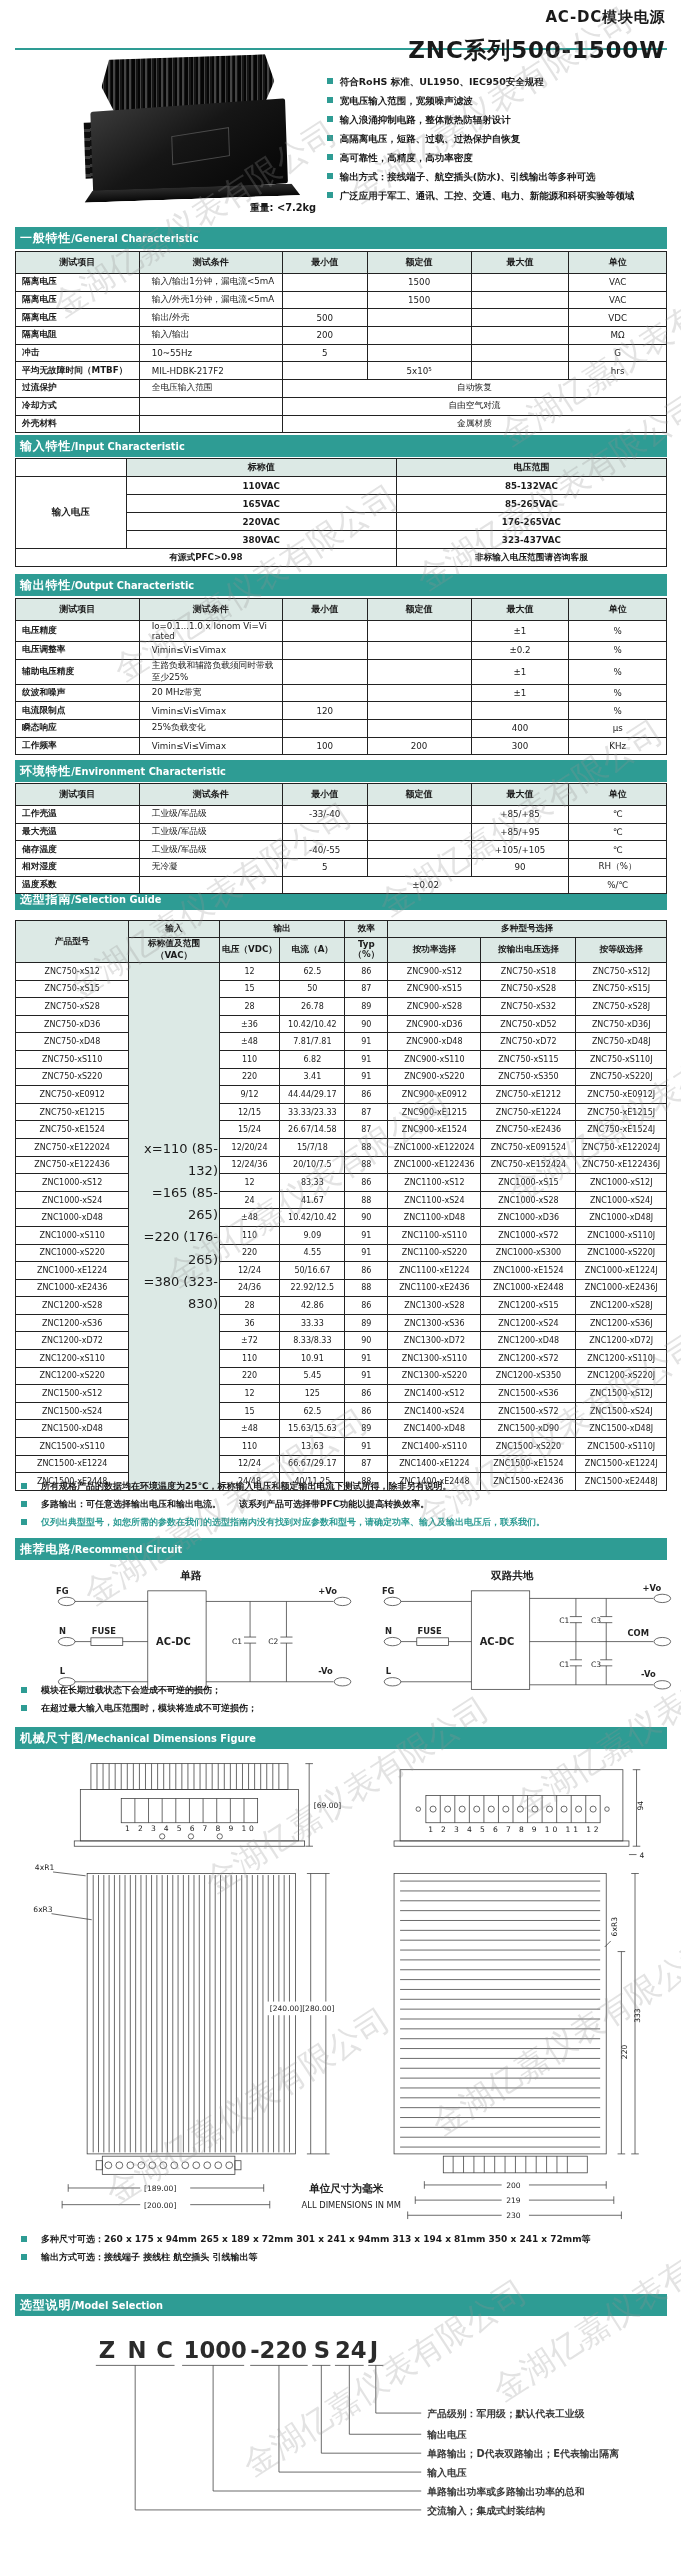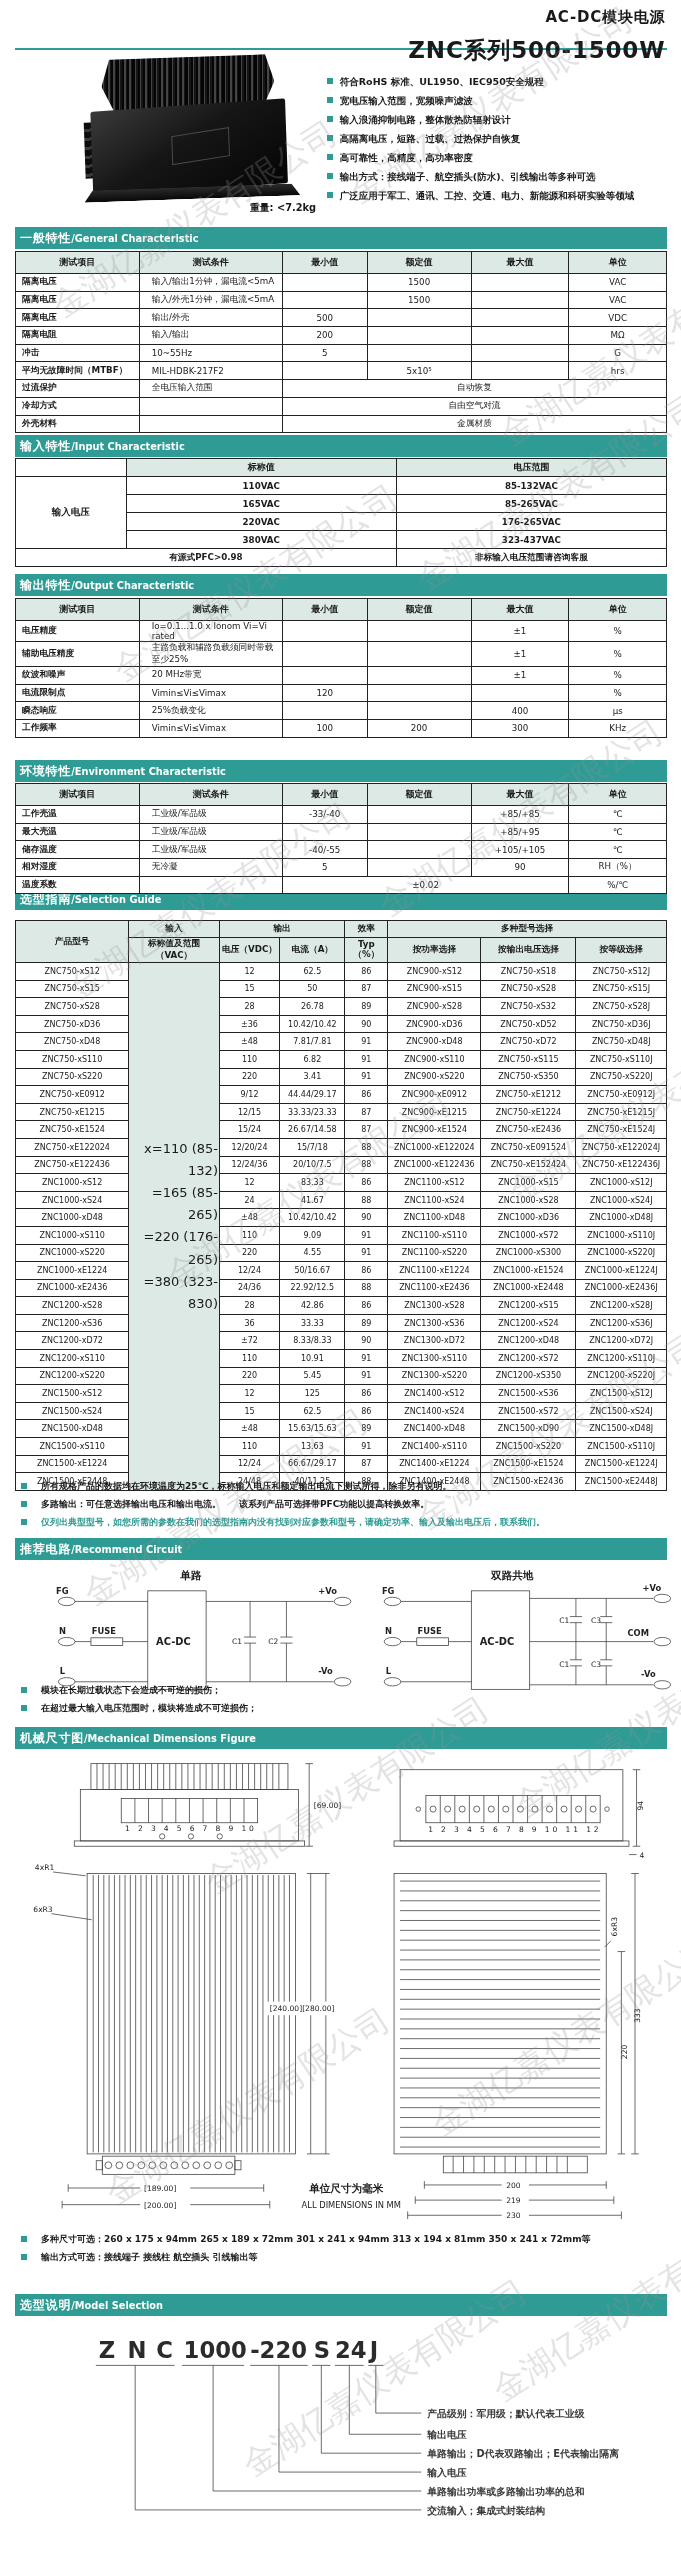--- a/index.html
+++ b/index.html
@@ -291,20 +291,28 @@
       <th>单位</th>
     </tr>
       </thead>
     <tbody>
         <tr>
           <td class="c-item">电压精度</td>
           <td class="c-cond">Io=0.1...1.0 x Ionom Vi=Vi rated</td>
           <td></td>
           <td></td>
           <td>±1</td>
+          <td>%</td>
+        </tr>
+        <tr>
+          <td class="c-item">电压调整率</td>
+          <td class="c-cond">Vimin≤Vi≤Vimax</td>
+          <td></td>
+          <td></td>
+          <td>±0.2</td>
           <td>%</td>
         </tr>
         <tr>
           <td class="c-item">辅助电压精度</td>
           <td class="c-cond">主路负载和辅路负载须同时带载至少25%</td>
           <td></td>
           <td></td>
           <td>±1</td>
           <td>%</td>
         </tr>

